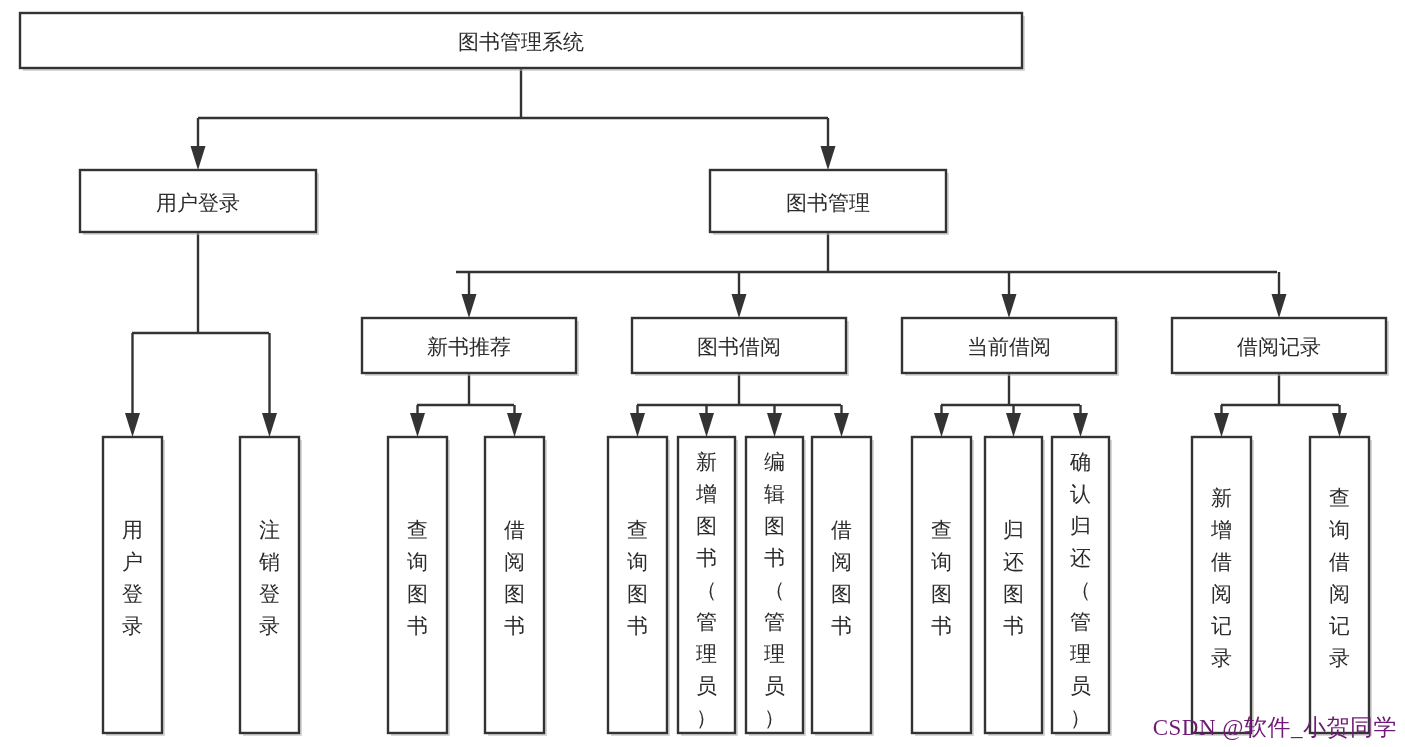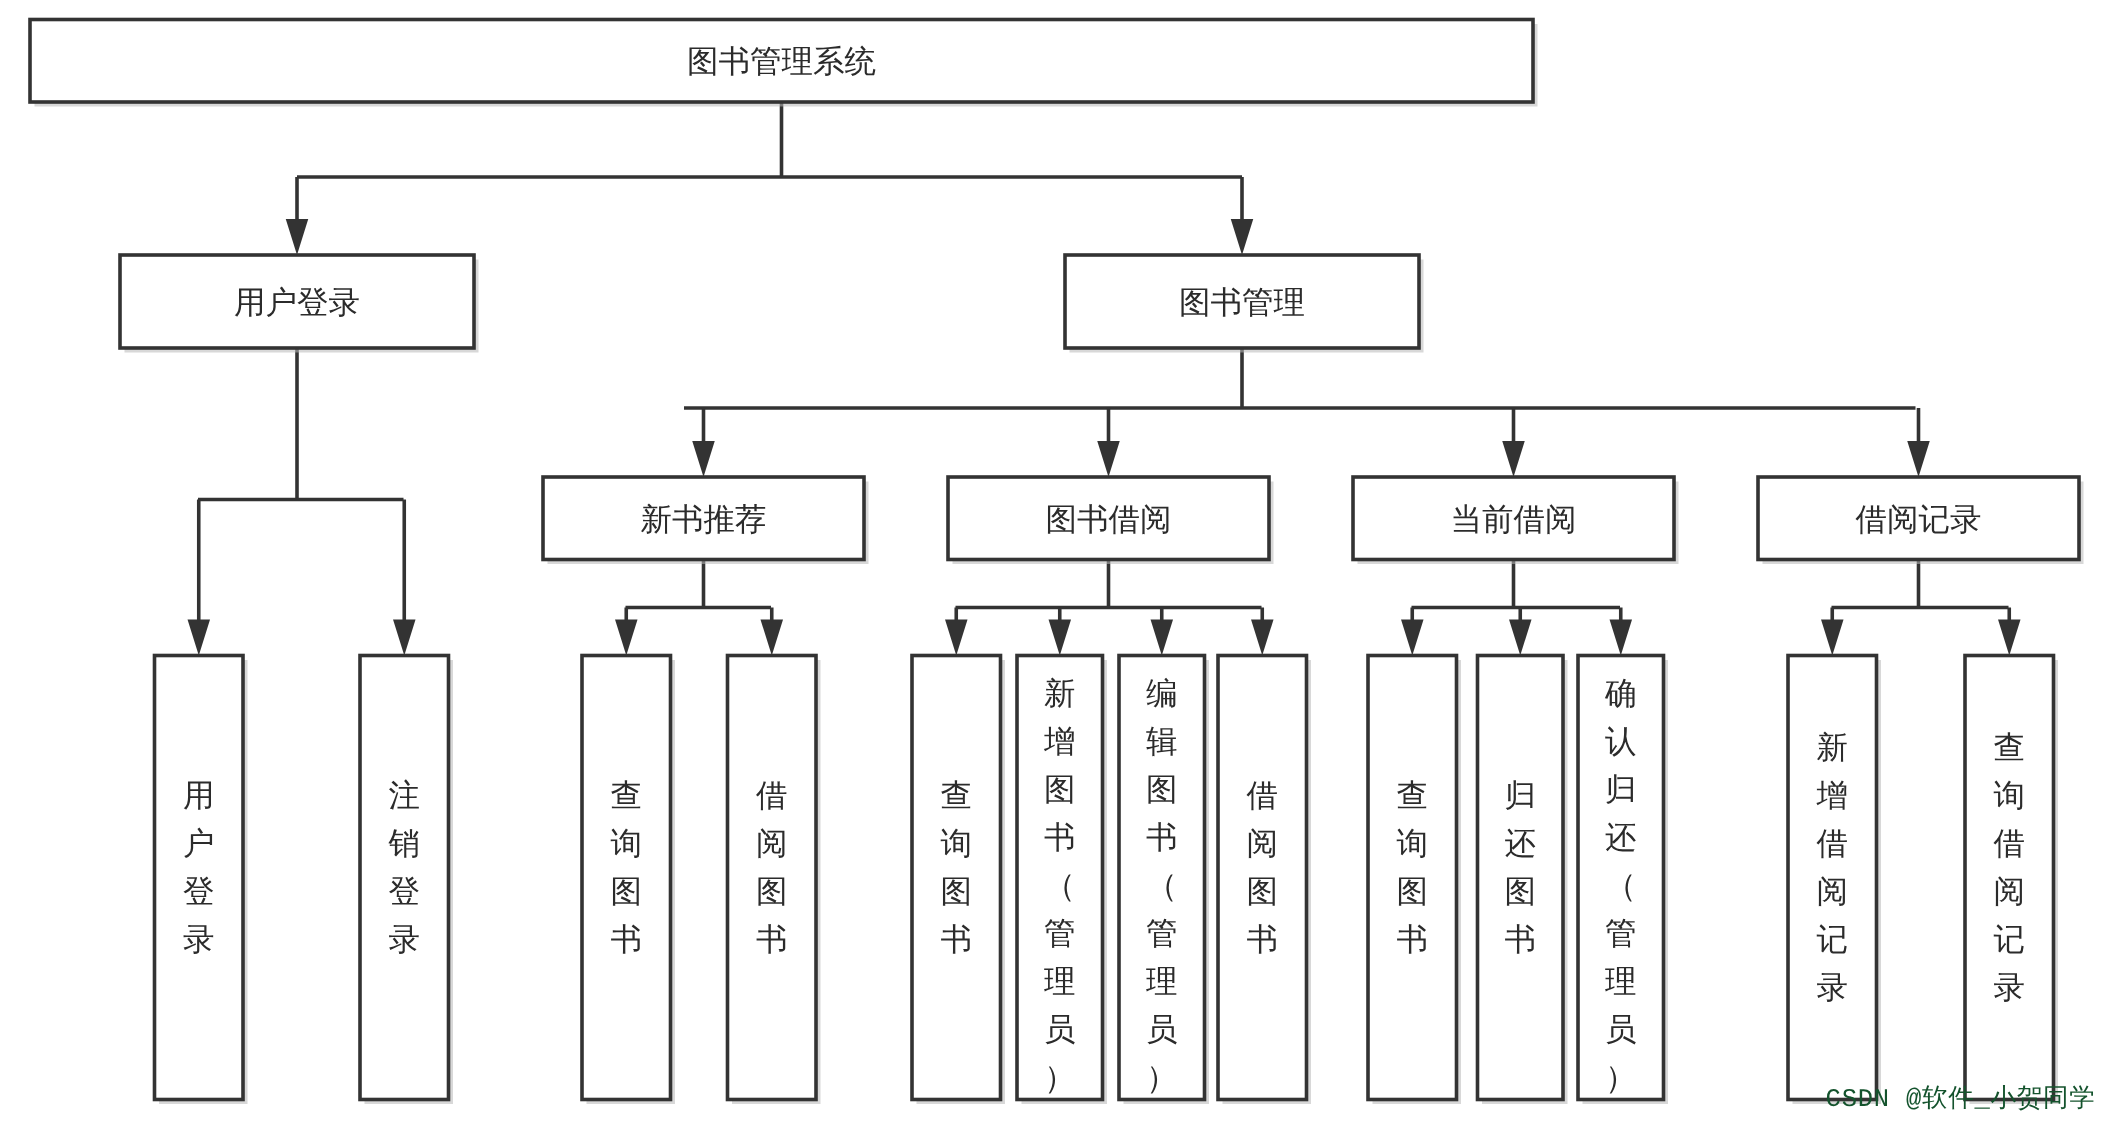--- a/index.html
+++ b/index.html
@@ -48,23 +48,23 @@
   .node-label-vert {
     font-family: "Liberation Sans", "DejaVu Sans", sans-serif;
     font-size: 21px;
     fill: #2b2b2b;
     text-anchor: middle;
   }
   .watermark {
     position: absolute;
     right: 8px;
     bottom: 4px;
-    font-family: Liberation Mono, monospace;
-    font-size: 17px;
-    color: #14532d;
+    font-family: Liberation Serif, serif;
+    font-size: 23px;
+    color: #701a75;
     letter-spacing: 0.5px;
     white-space: nowrap;
     pointer-events: none;
   }
 </style>
 </head>
 <body>
 
 <svg id="diagram" viewBox="0 0 1405 747" xmlns="http://www.w3.org/2000/svg">
   <g id="layer-connectors">

